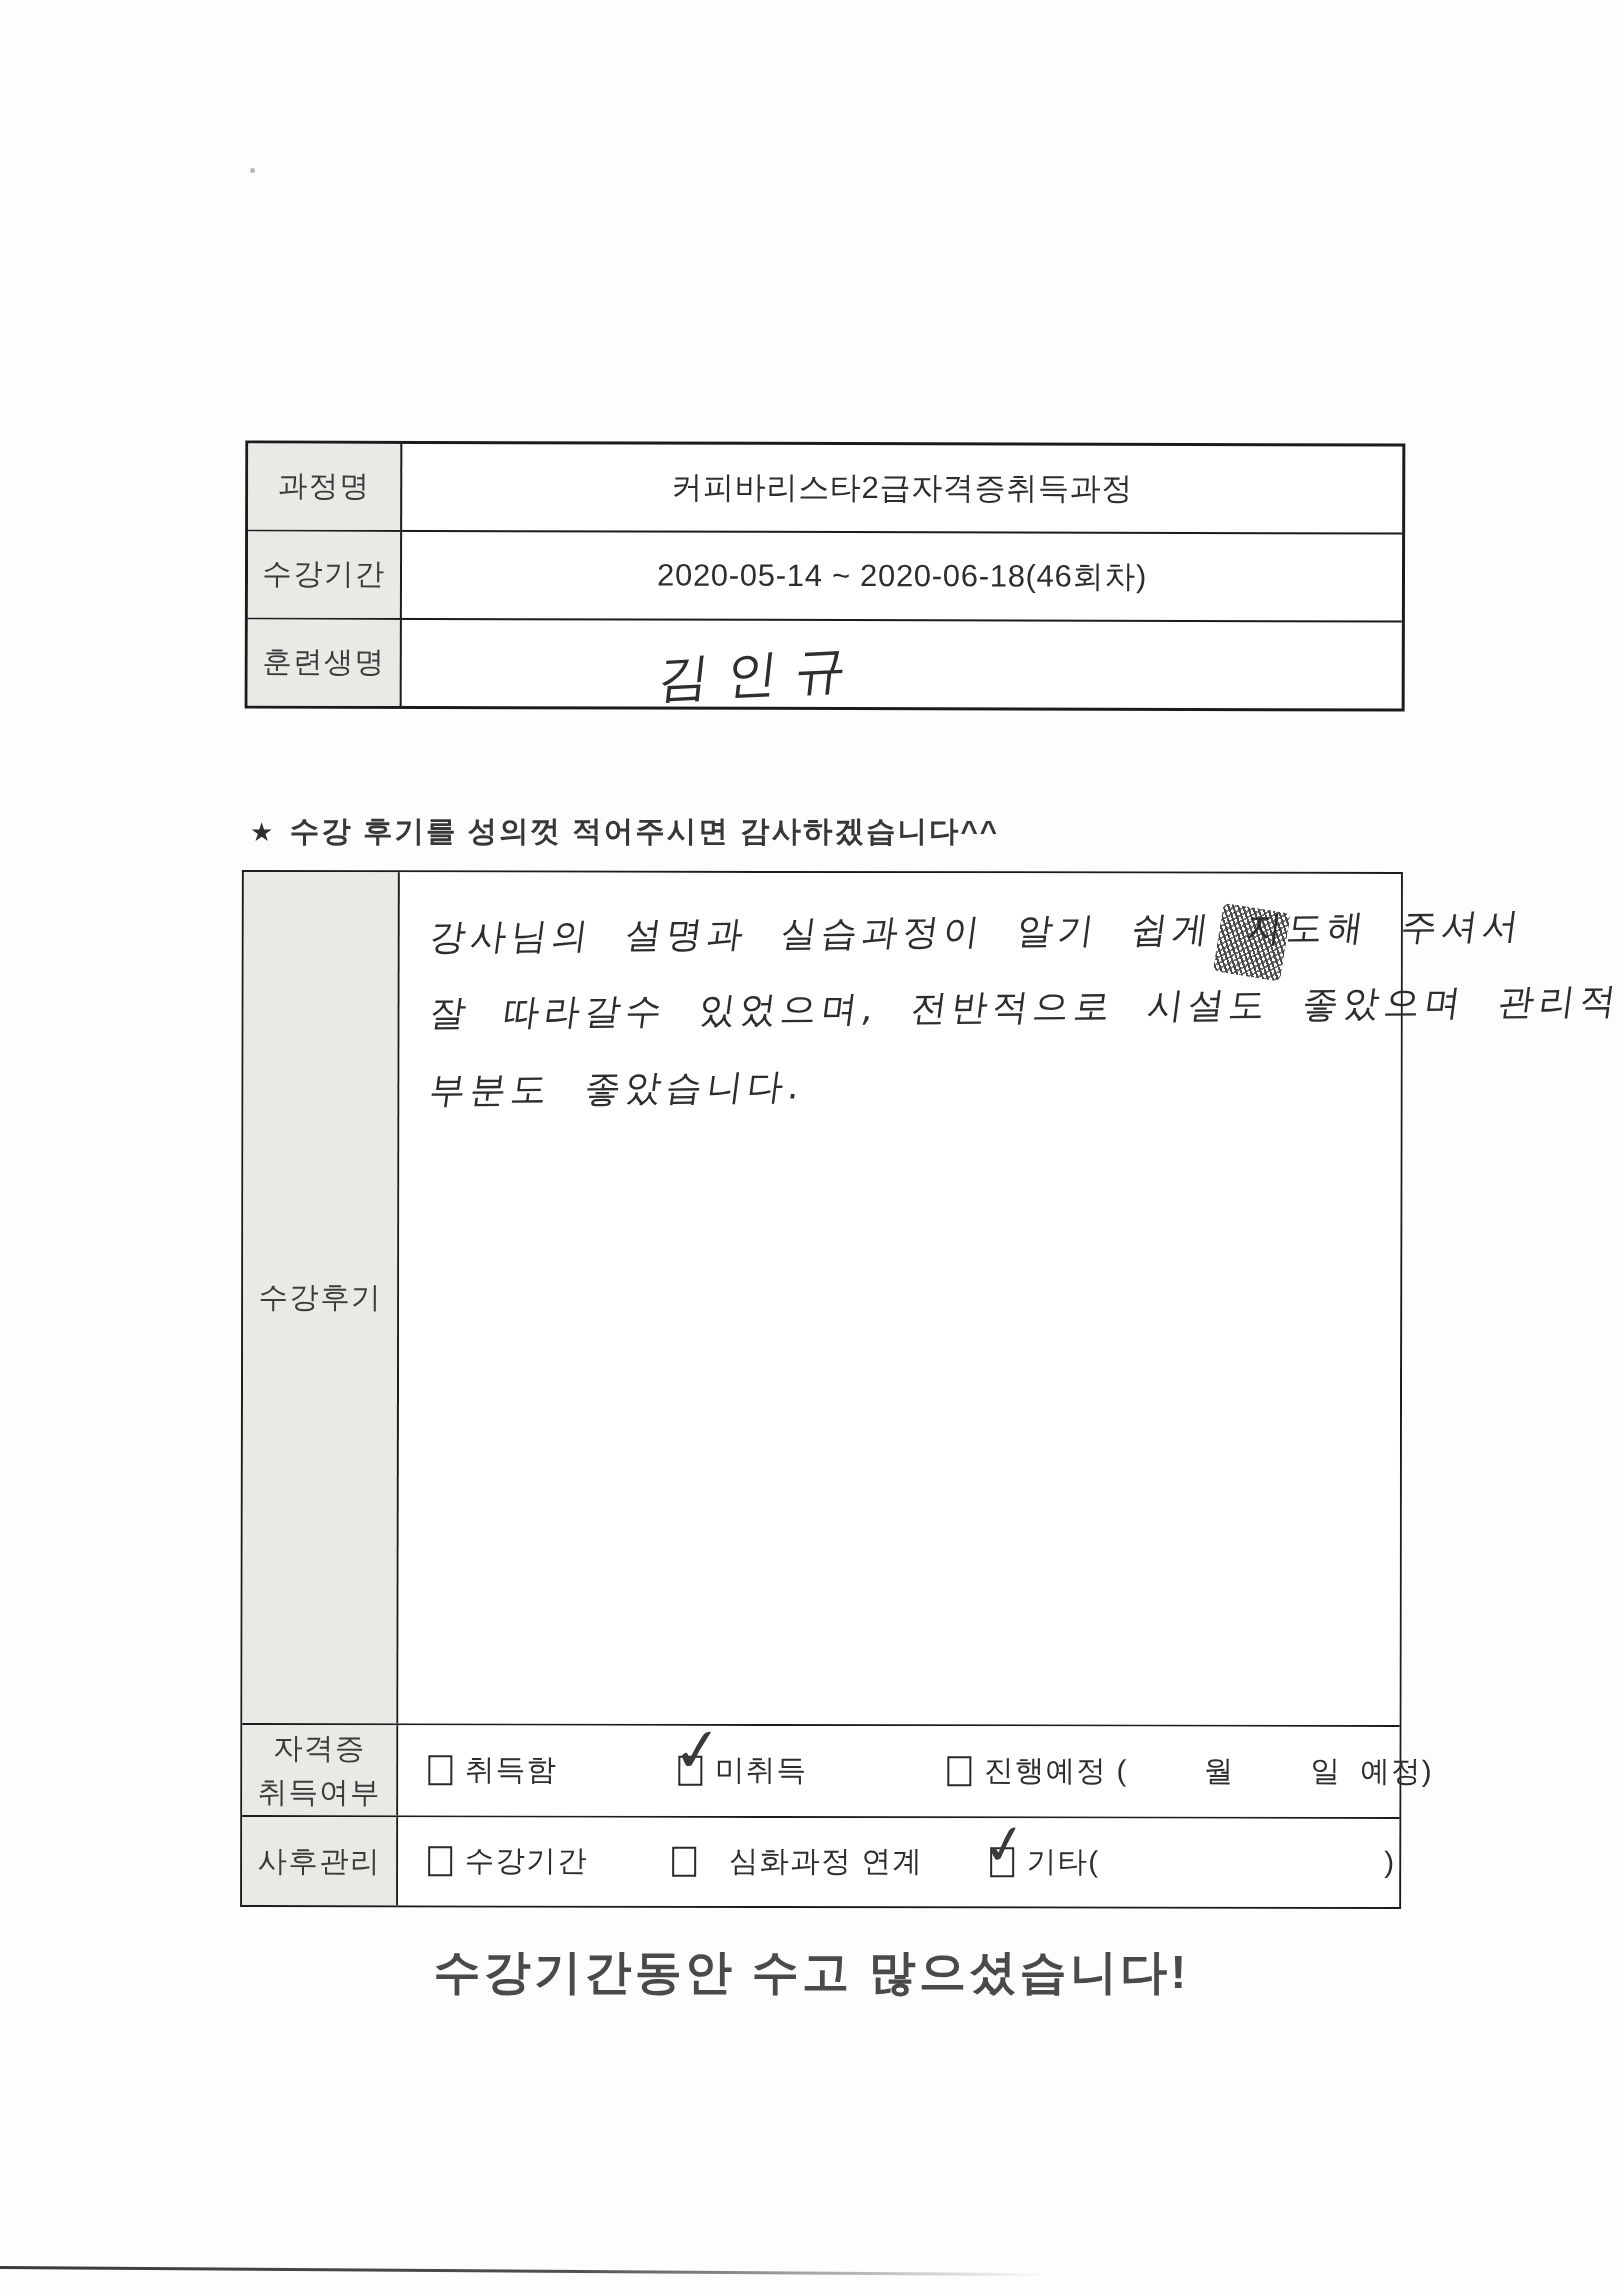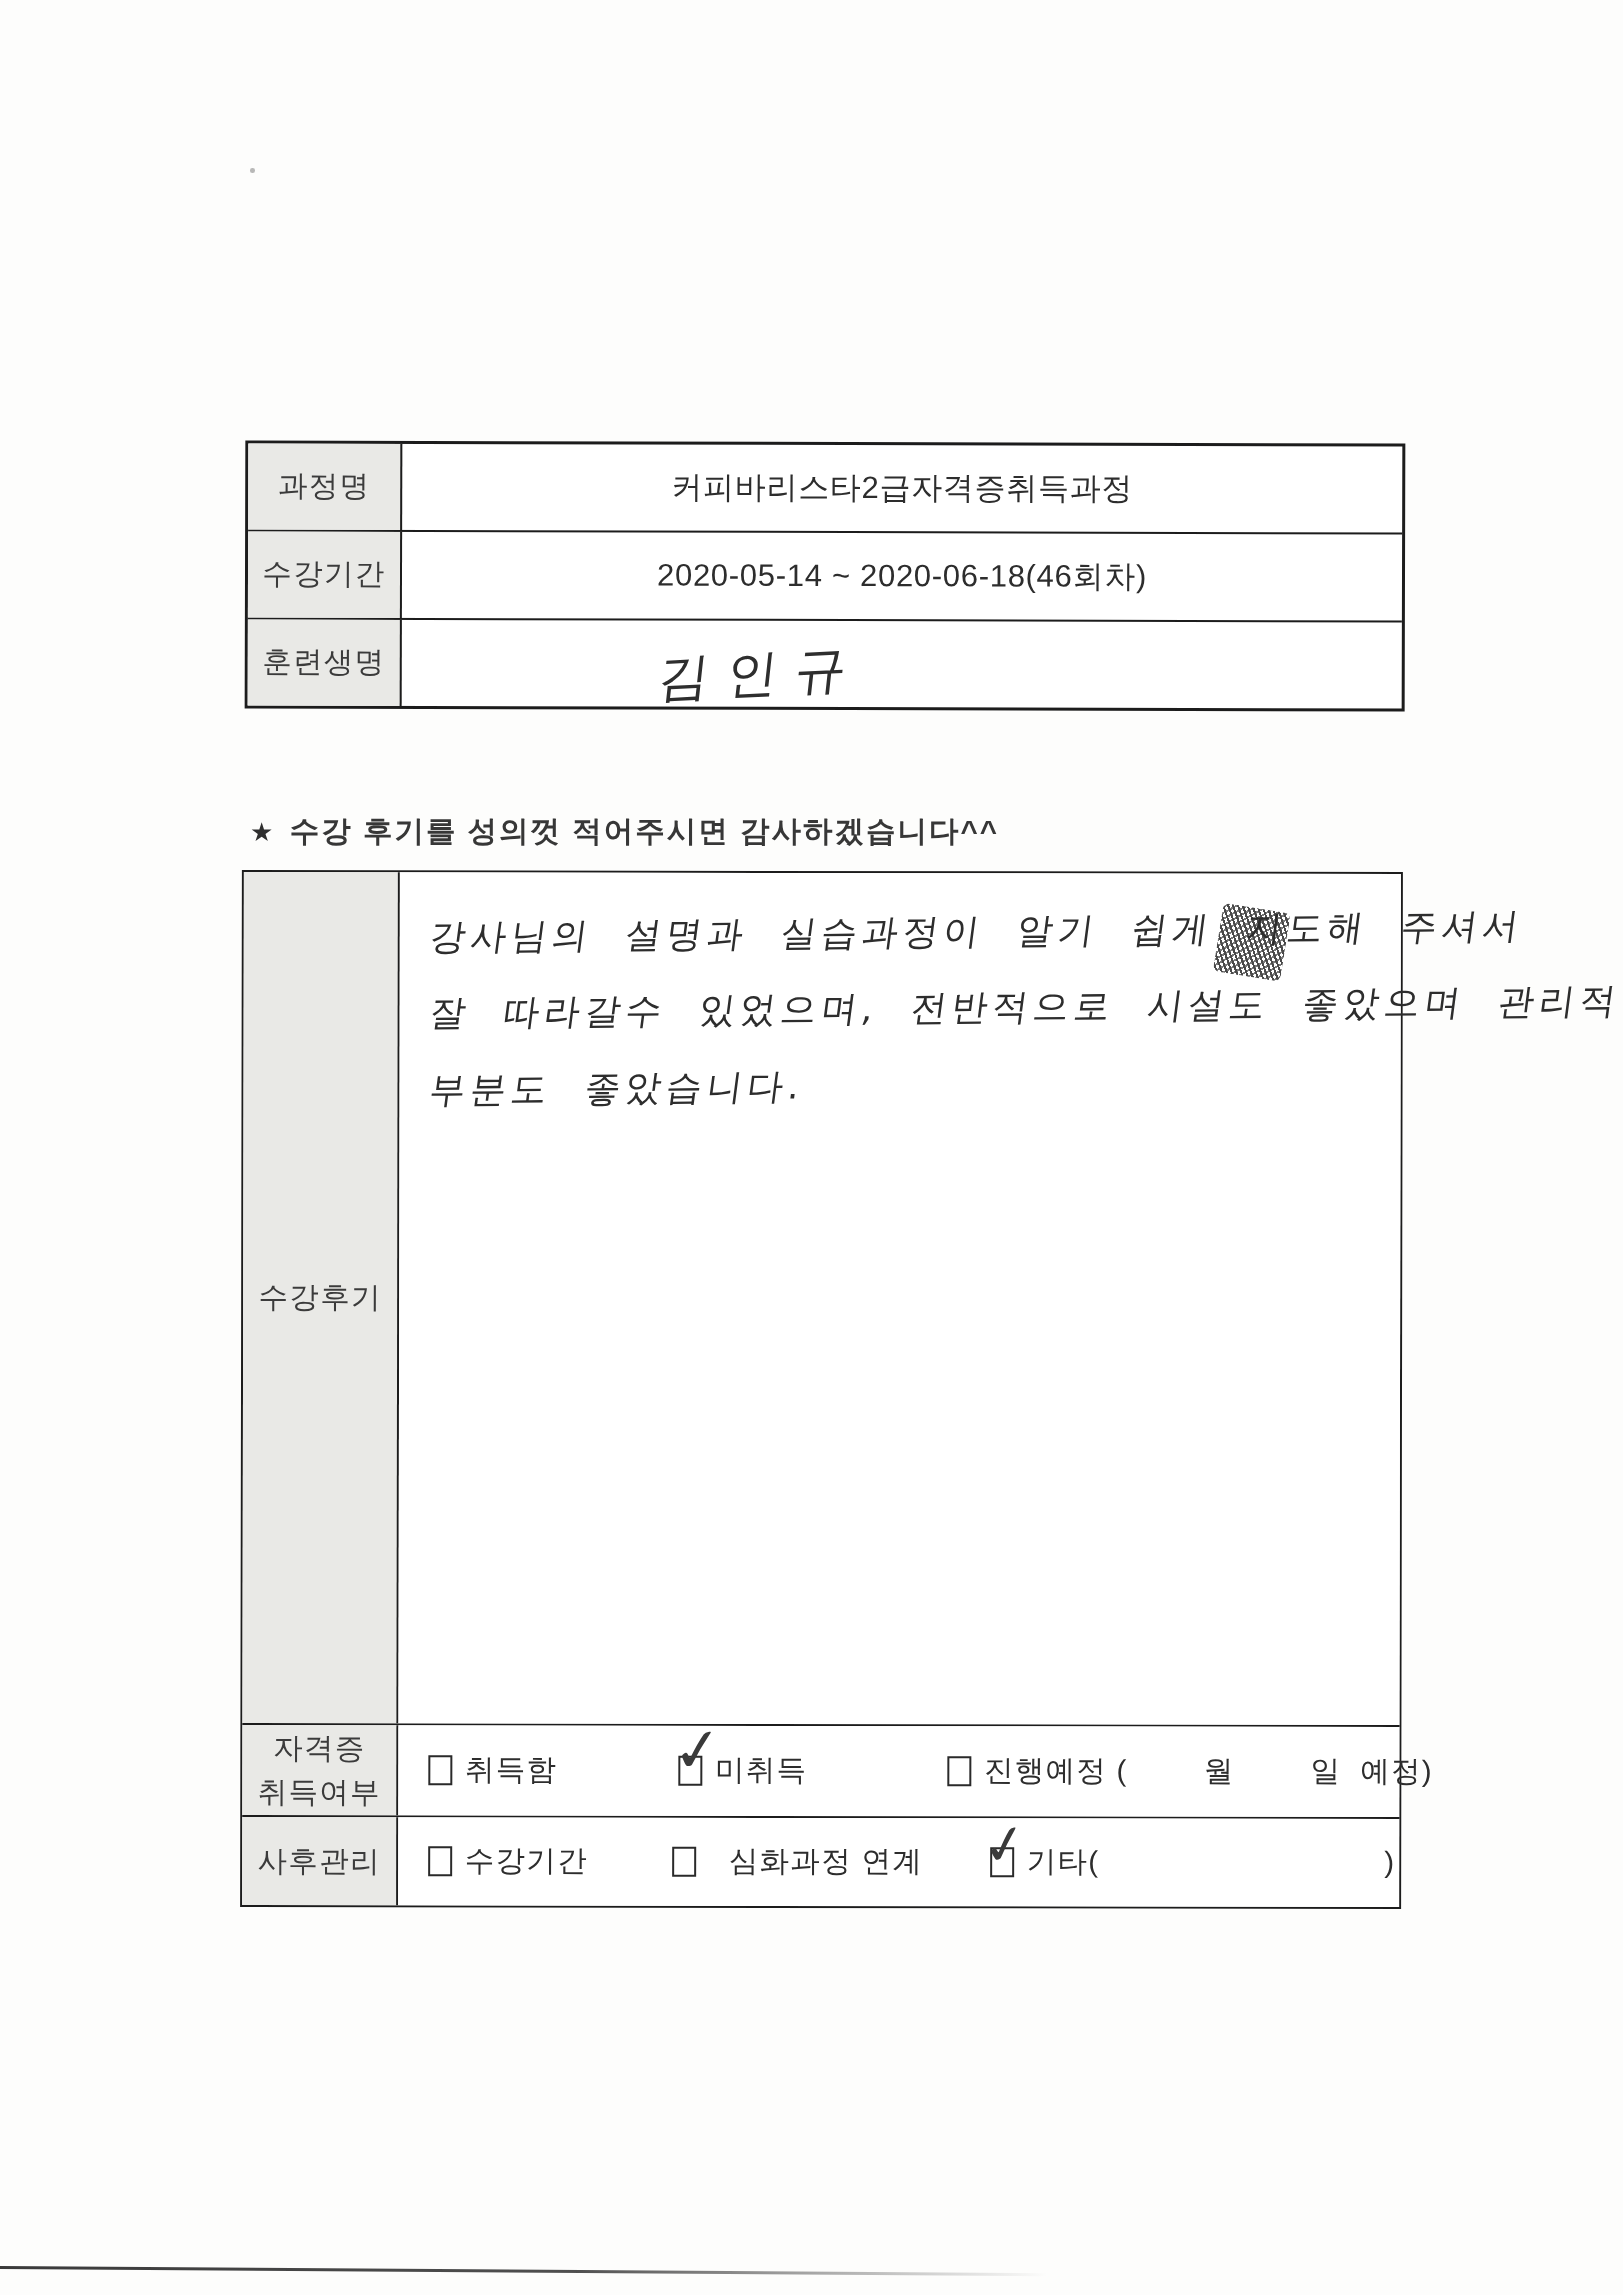--- a/index.html
+++ b/index.html
@@ -194,17 +194,18 @@
           <span class="cbx">
             <span class="check-mark check-b">✓</span>
           </span>
           <span class="opt-label">기타(                              )</span>
         </div>
       </div>
     </div>
 
   </div>
 
+  <div class="footer">수강기간동안 수고 많으셨습니다!</div>
 
   <div class="artifact-line"></div>
 
 </div>
 
 
 </body></html>

